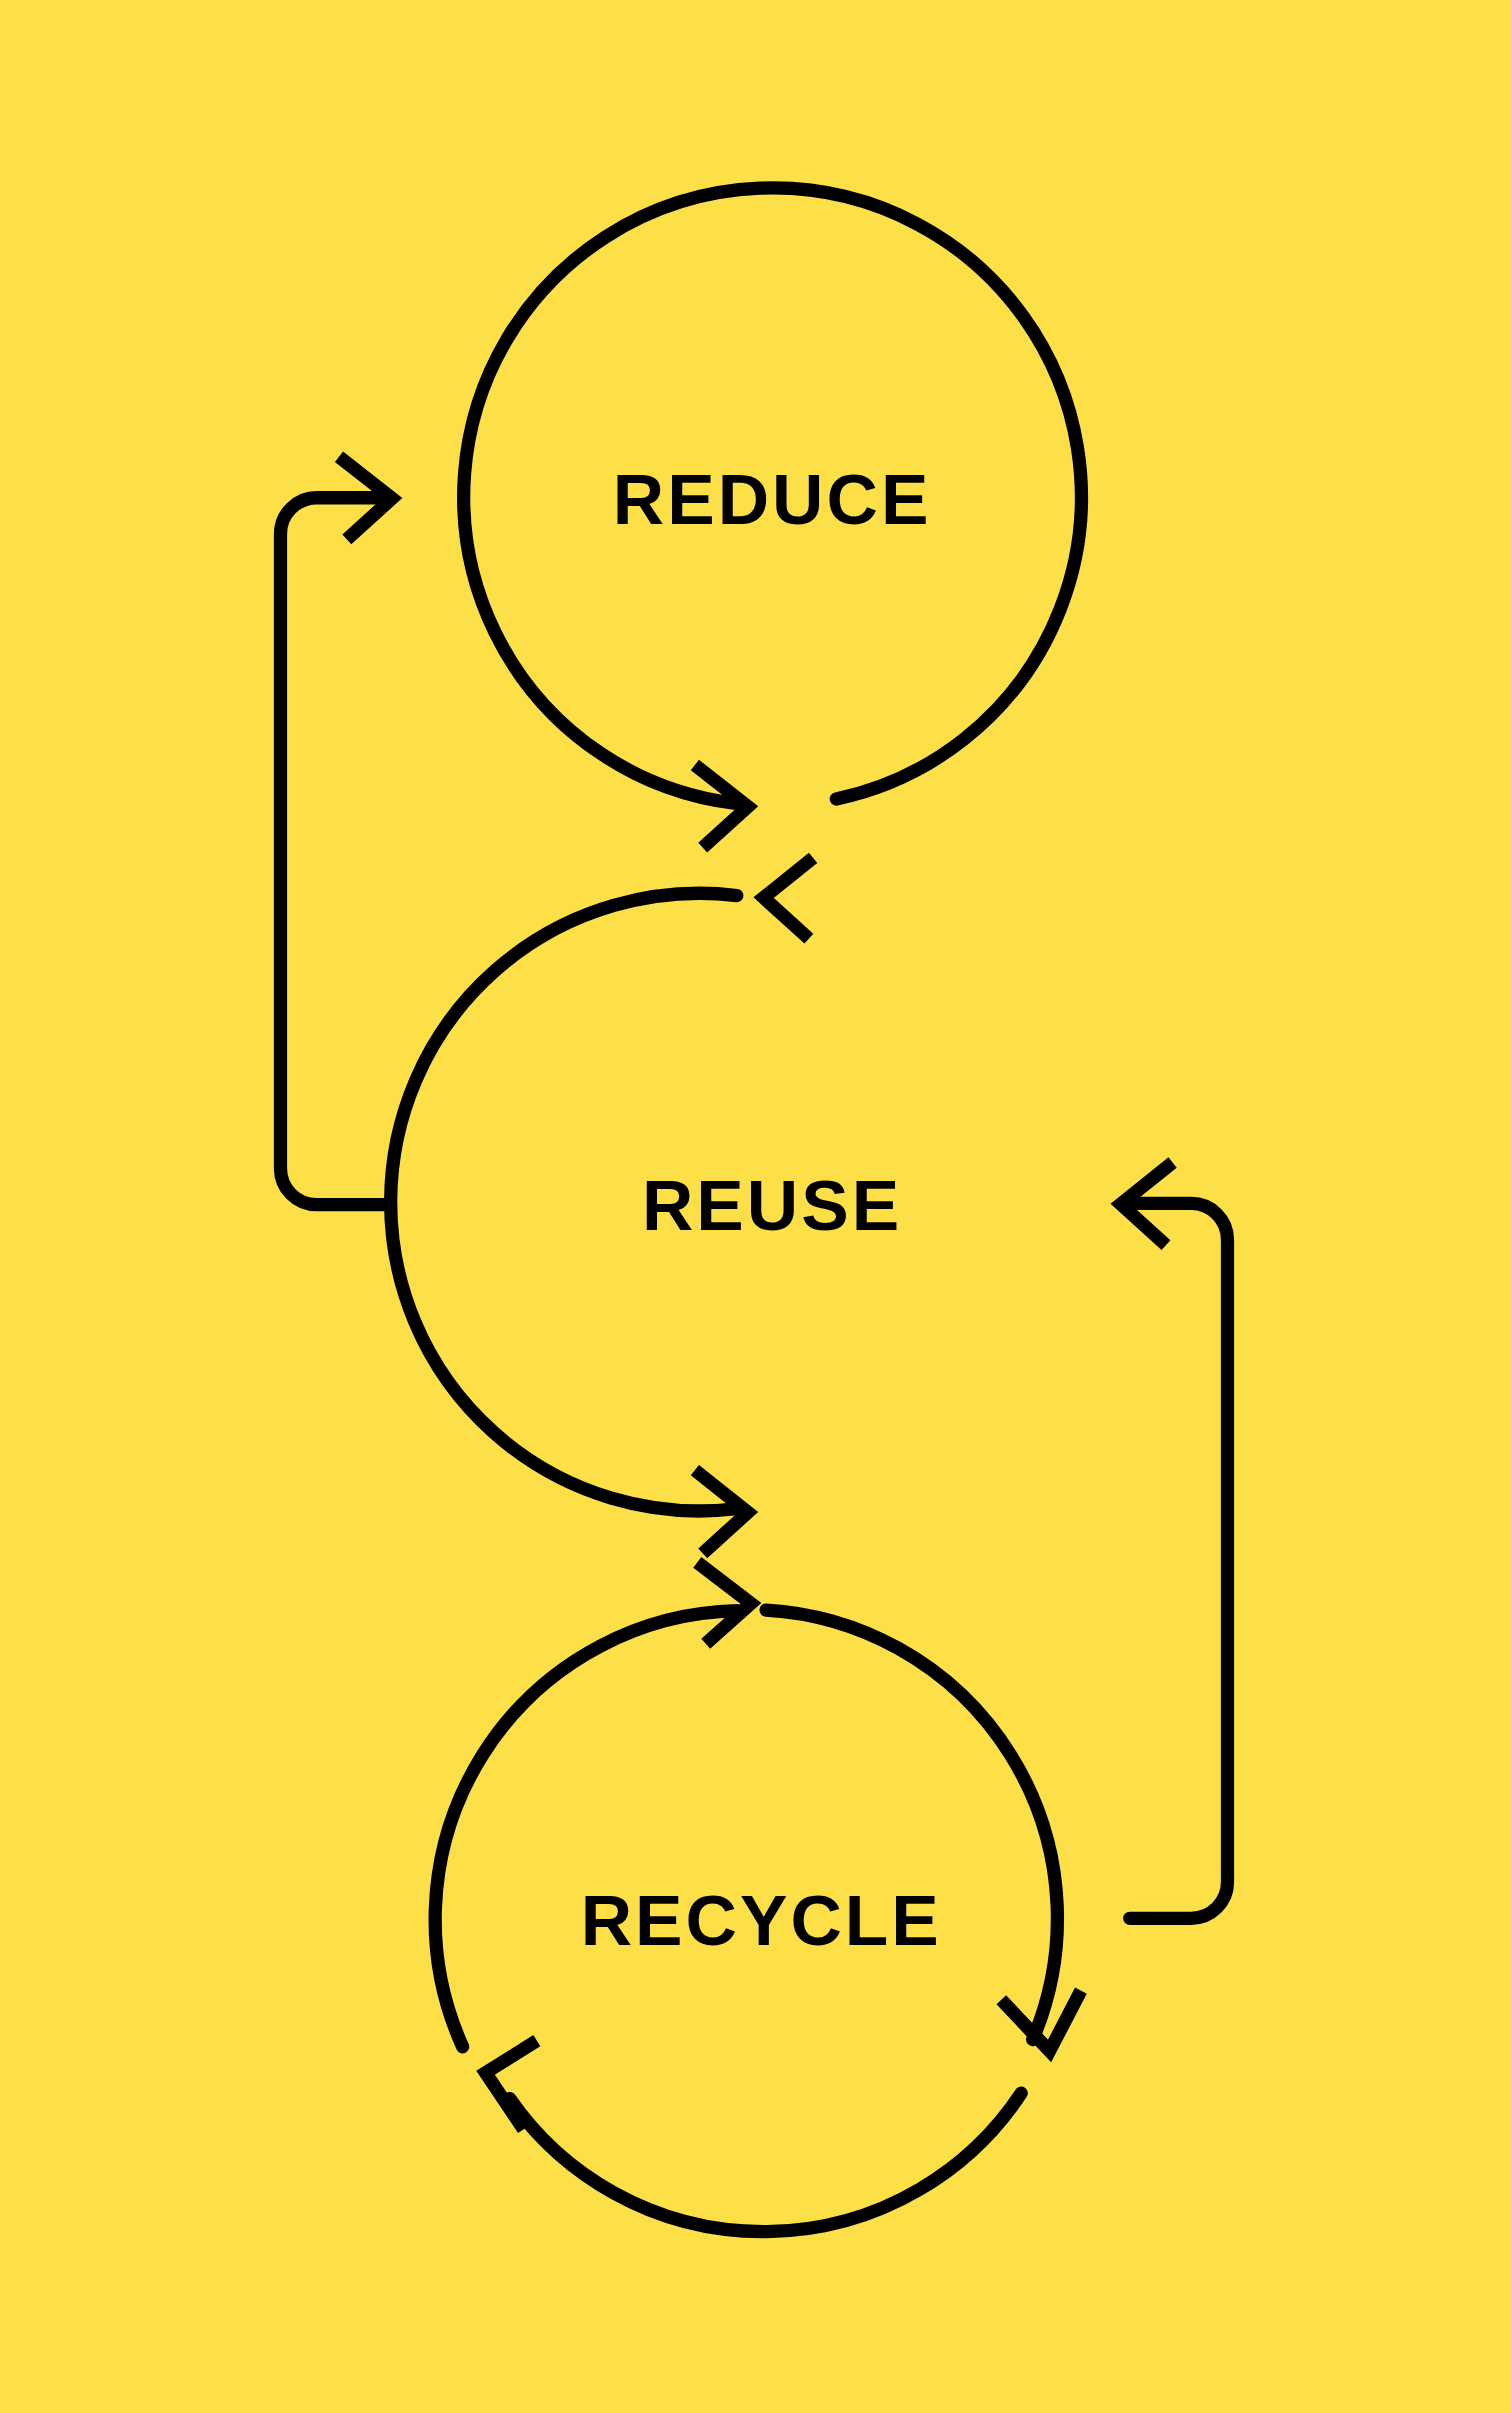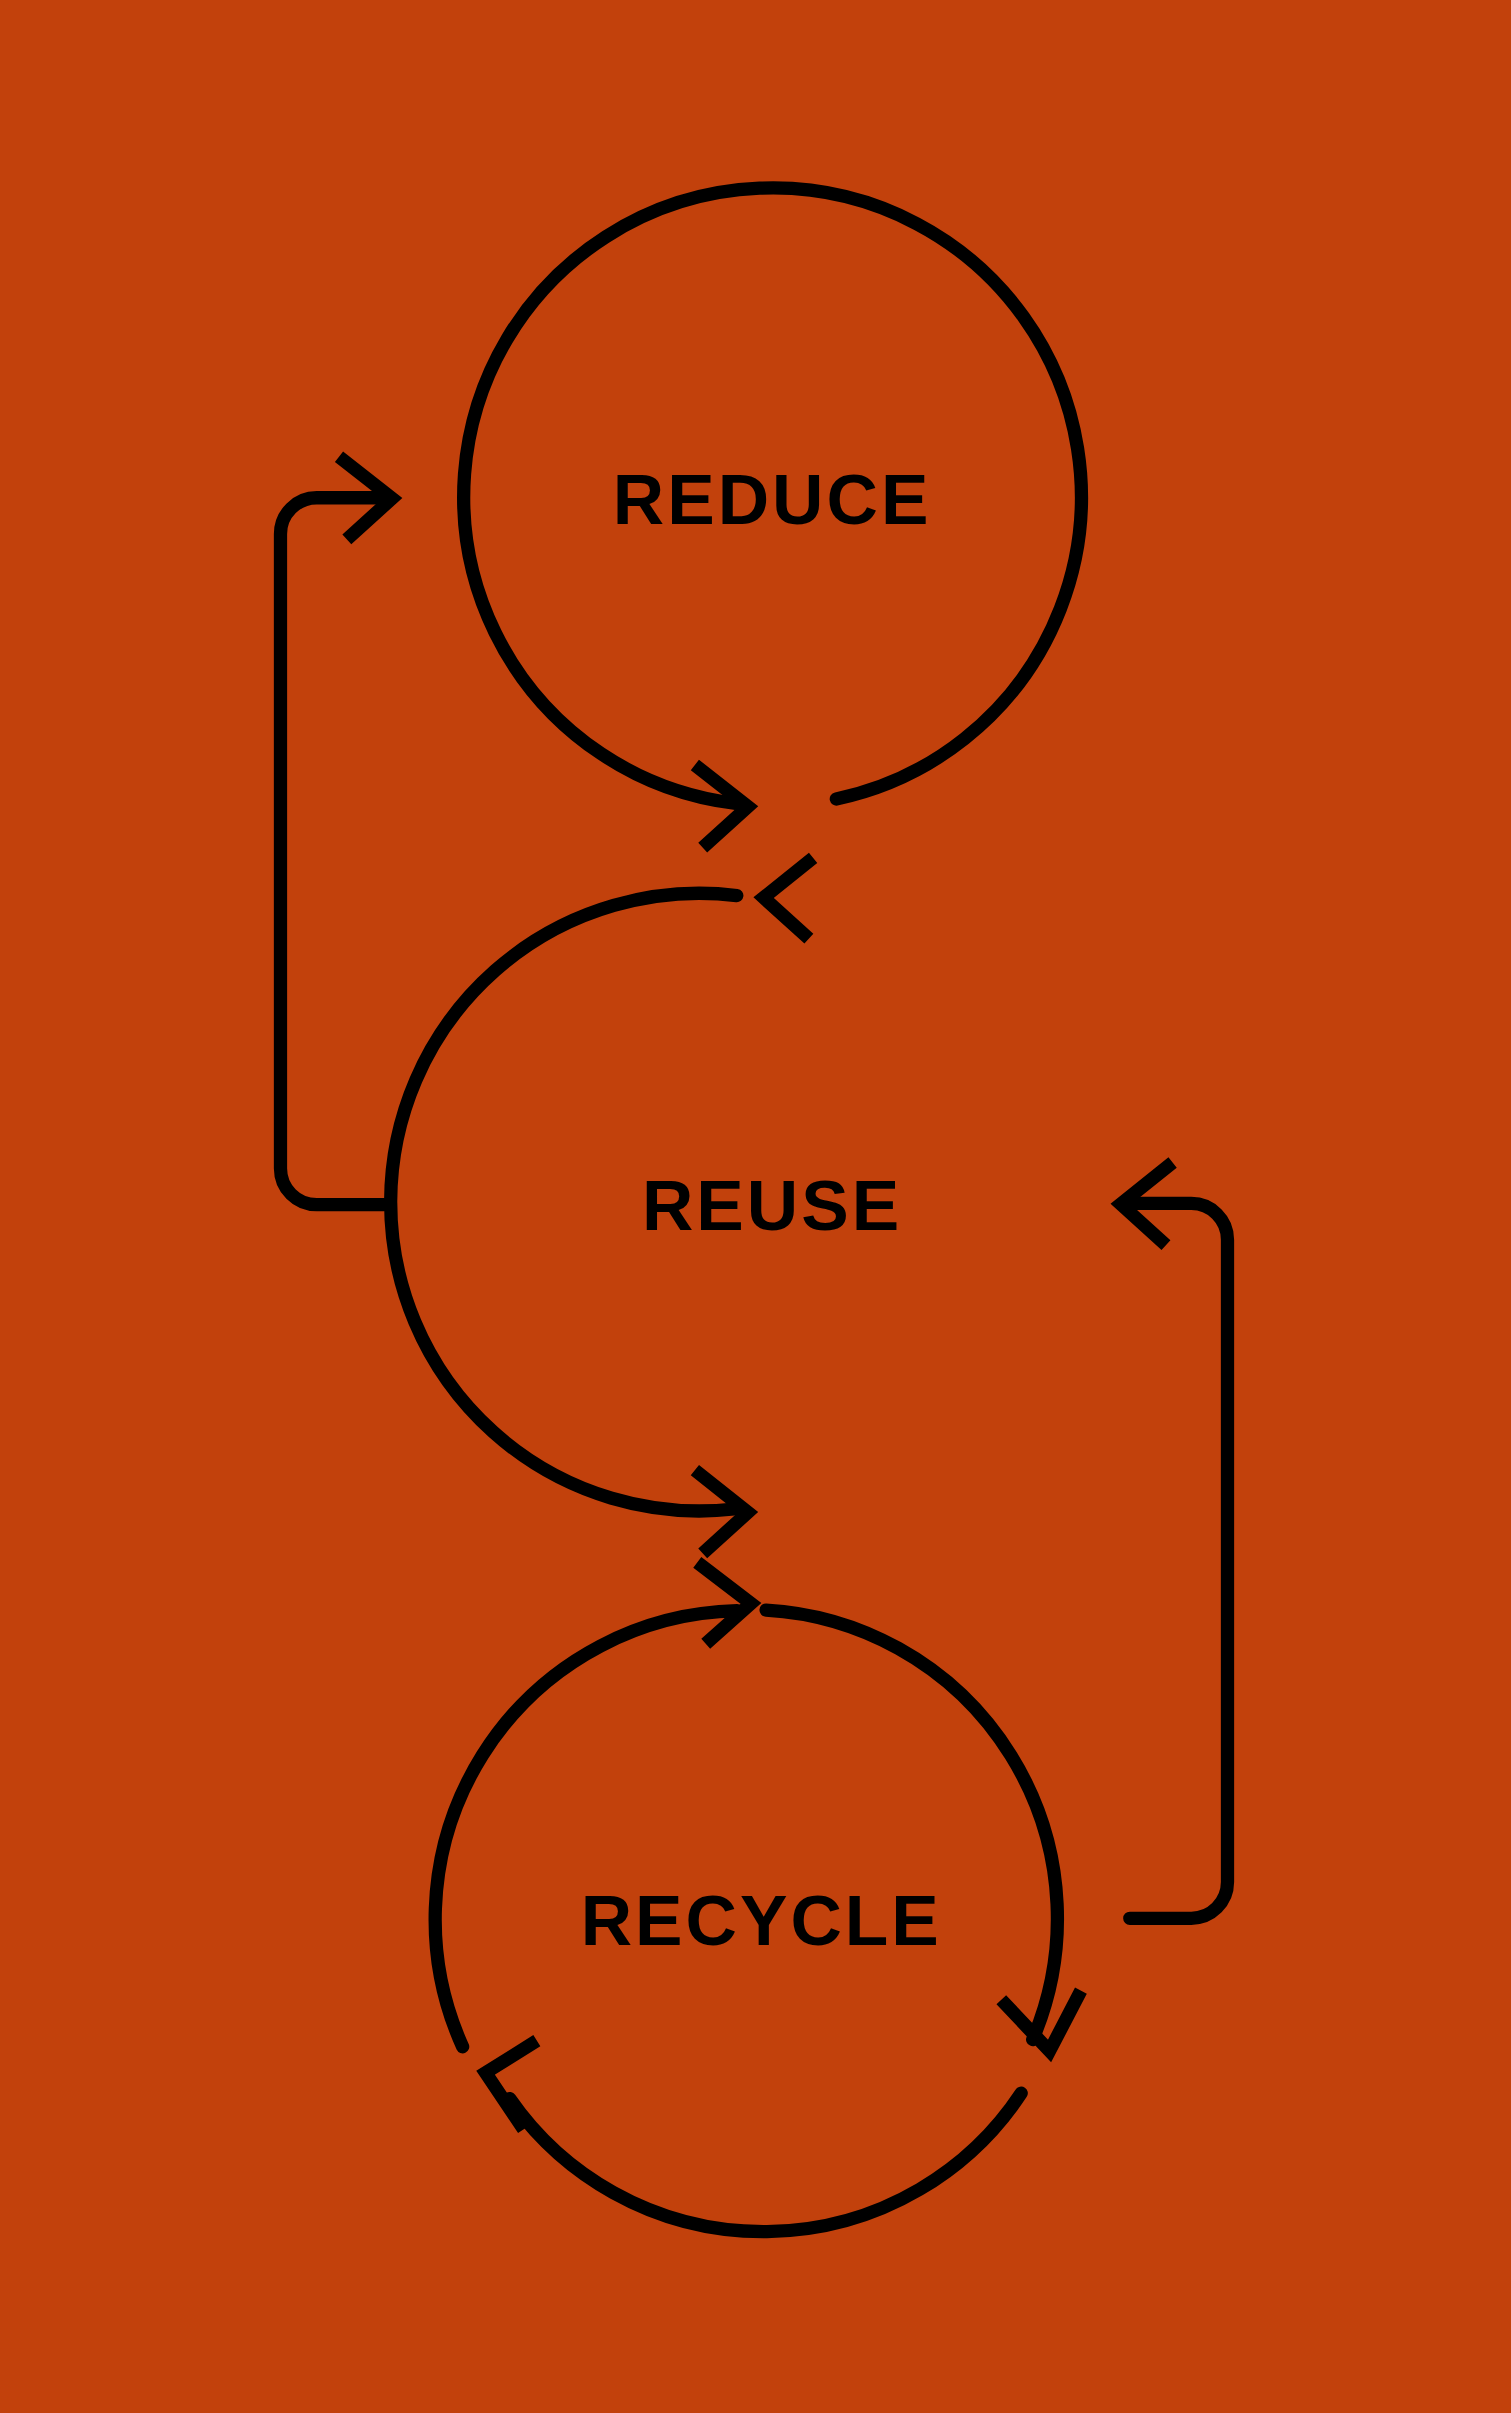--- a/index.html
+++ b/index.html
@@ -10,21 +10,21 @@
   body {
     width: 1511px;
     height: 2413px;
     font-family: "Liberation Sans", sans-serif;
     overflow: hidden;
   }
   #diagram-root {
     position: relative;
     width: 1511px;
     height: 2413px;
-    background: #c2410c;
+    background: #fde047;
   }
   svg.diagram-canvas {
     display: block;
     width: 1511px;
     height: 2413px;
   }
   .cycle-arc {
     fill: none;
     stroke: #000000;
     stroke-width: 22;

